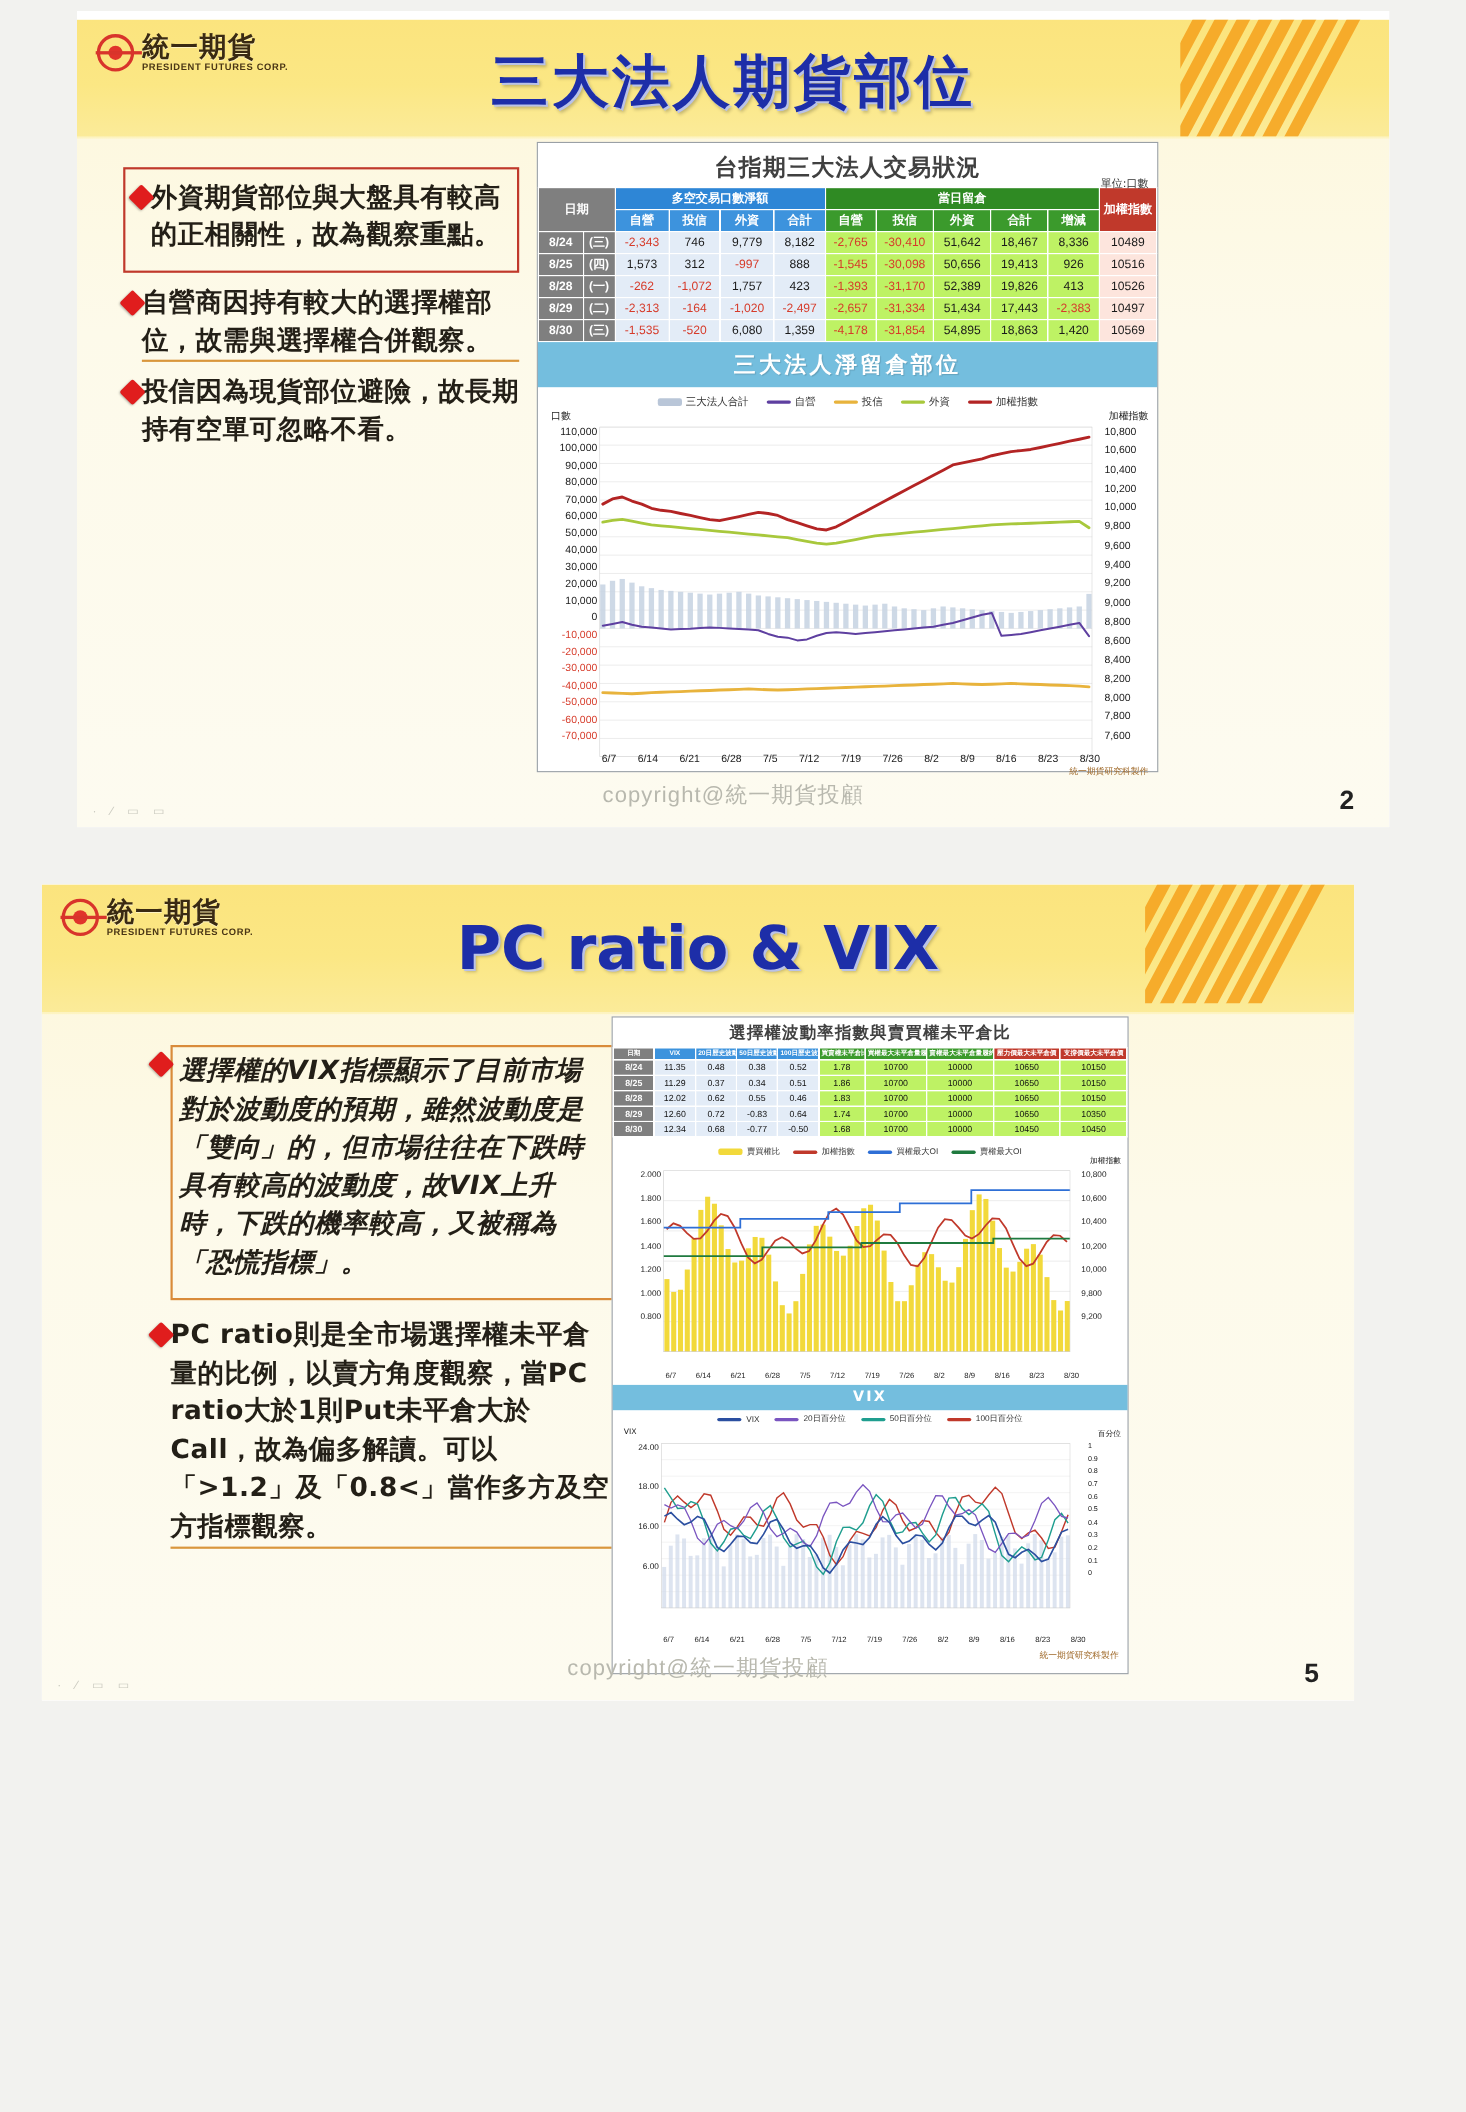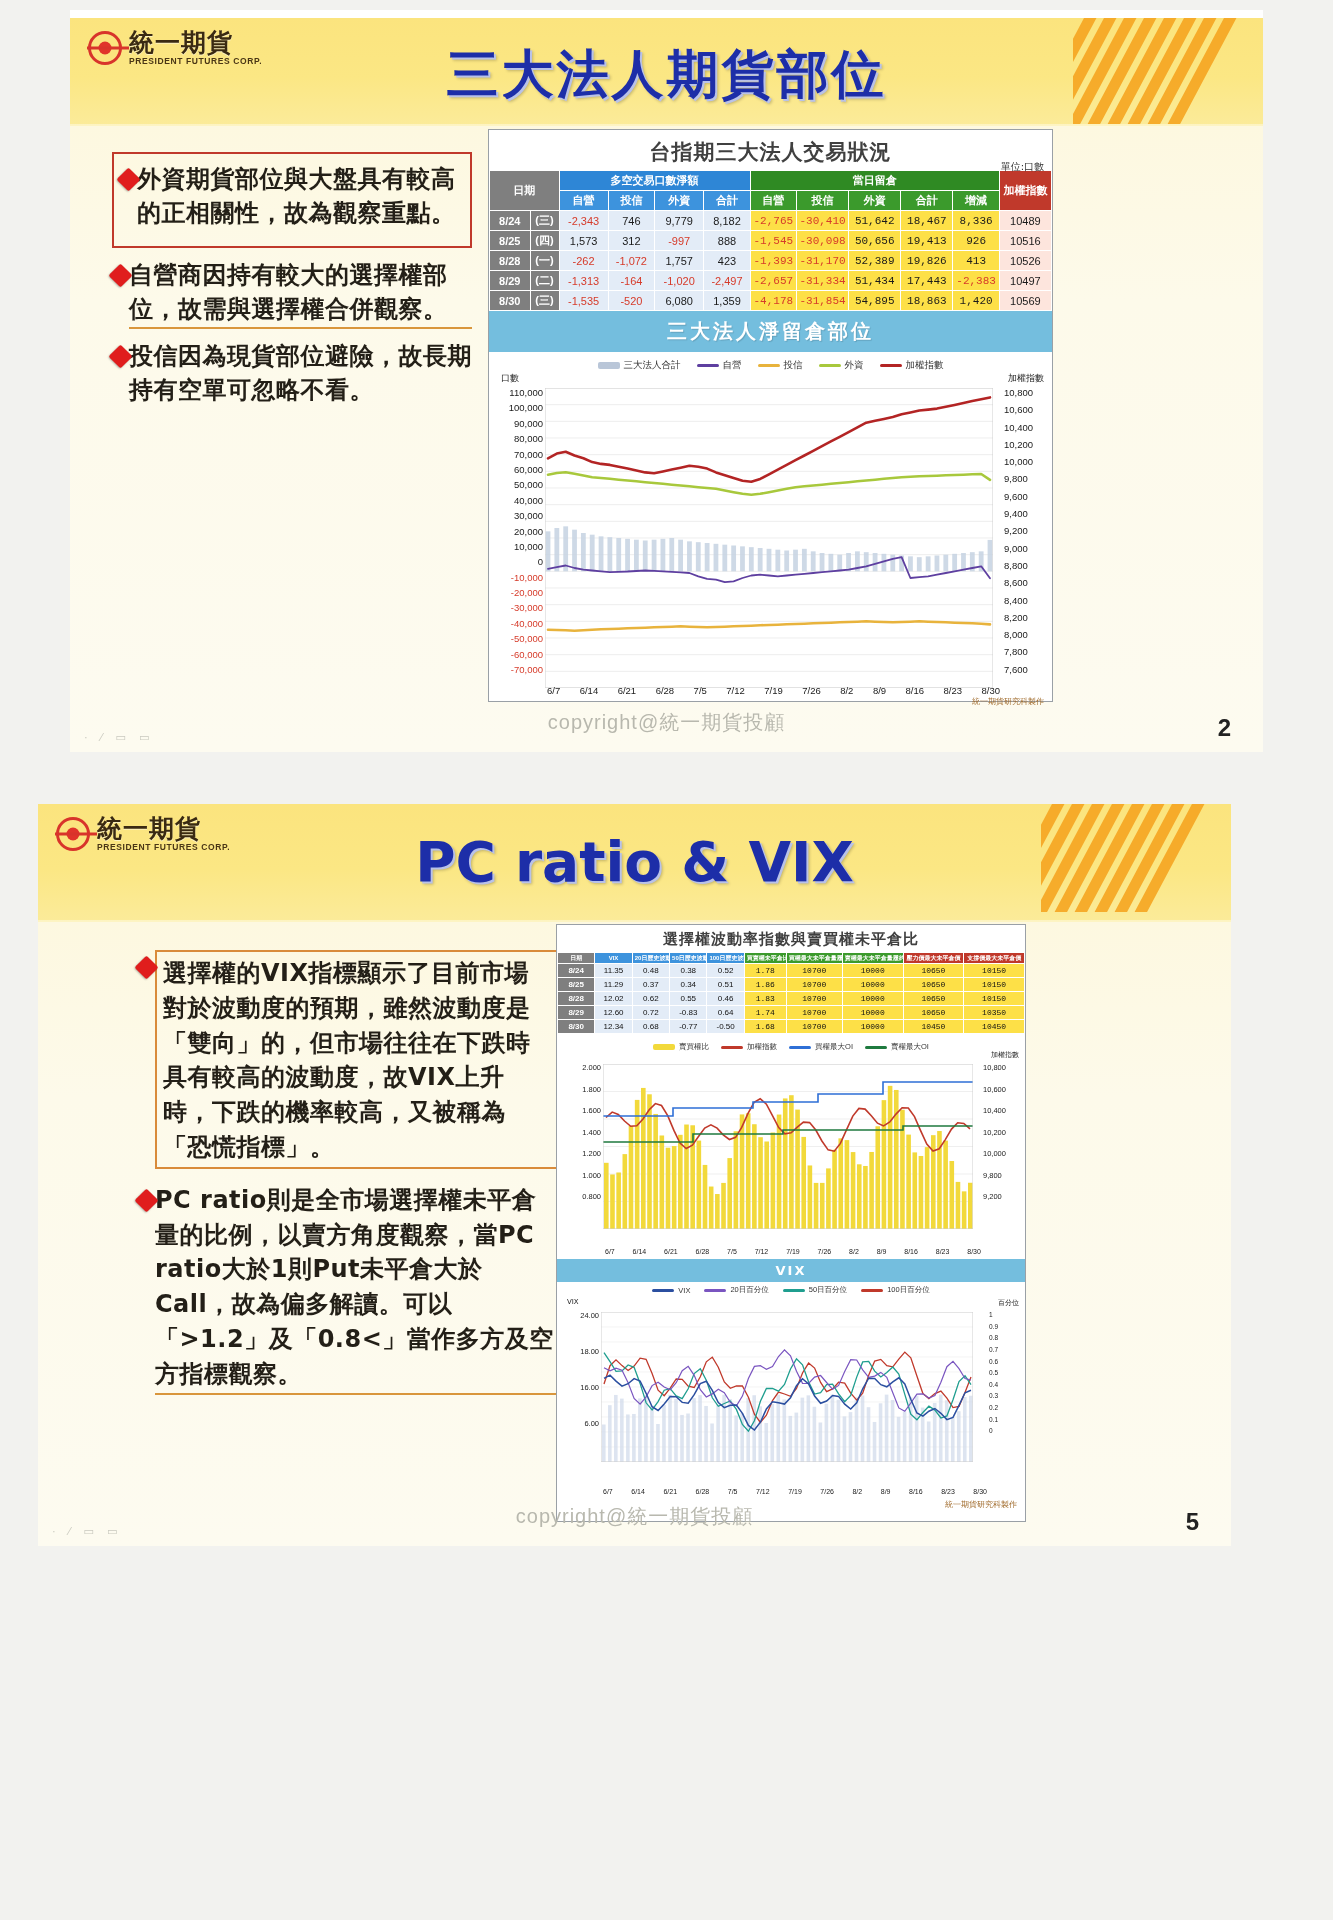--- a/index.html
+++ b/index.html
@@ -144,22 +144,23 @@
   .slide-2 .btext { font-size: 24px; line-height: 1.45; }
 
   .boxed {
     border: 2px solid #c0392b;
     padding: 8px 10px 6px 6px;
     margin-bottom: 10px;
     background: transparent;
   }
   .boxed-orange {
     border: 2px solid #d98b3a;
-    padding: 4px 8px 2px 6px;
+    padding: 4px 8px 15px 6px;
     display: inline-block;
+    font-style: italic;
   }
   .u-orange { border-bottom: 2.5px solid #d9963c; padding-bottom: 1px; }
 
   
   .figure {
     position: absolute;
     background: #fff;
     border: 1px solid #9aa0a6;
   }
   .fig1 { left: 418px; top: 3px; width: 565px; height: 573px; }
@@ -197,21 +198,21 @@
     white-space: nowrap;
     overflow: hidden;
   }
   .g-date { background: #7f7f7f; color: #fff; font-weight: 700; }
   .g-blue { background: #2e86d6; color: #fff; font-weight: 700; }
   .g-blue2 { background: #3d93dd; color: #fff; font-weight: 700; }
   .g-green { background: #2f8a23; color: #fff; font-weight: 700; }
   .g-green2 { background: #3b9a2c; color: #fff; font-weight: 700; }
   .g-red { background: #c0392b; color: #fff; font-weight: 700; }
   .cell-blue { background: #e3ecf7; color: #111; }
-  .cell-green { background: #fde047; color: #111; font-family: Liberation Mono, monospace; }
+  .cell-green { background: #bef264; color: #111; }
   .cell-red { background: #fde5dd; color: #111; }
   .neg { color: #d63b2a; }
   .pos { color: #1a1a1a; }
 
   
   .chart-head {
     background: #74bede;
     color: #fff;
     text-align: center;
     font-size: 20px;
@@ -416,21 +417,21 @@
                   <td class="cell-green neg">-1,393</td>
                   <td class="cell-green neg">-31,170</td>
                   <td class="cell-green pos">52,389</td>
                   <td class="cell-green pos">19,826</td>
                   <td class="cell-green pos">413</td>
                   <td class="cell-red pos">10526</td>
                 </tr>
                 <tr>
                   <td class="g-date">8/29</td>
                   <td class="g-date">(二)</td>
-                  <td class="cell-blue neg">-1,313</td>
+                  <td class="cell-blue neg">-2,313</td>
                   <td class="cell-blue neg">-164</td>
                   <td class="cell-blue neg">-1,020</td>
                   <td class="cell-blue neg">-2,497</td>
                   <td class="cell-green neg">-2,657</td>
                   <td class="cell-green neg">-31,334</td>
                   <td class="cell-green pos">51,434</td>
                   <td class="cell-green pos">17,443</td>
                   <td class="cell-green neg">-2,383</td>
                   <td class="cell-red pos">10497</td>
                 </tr>

